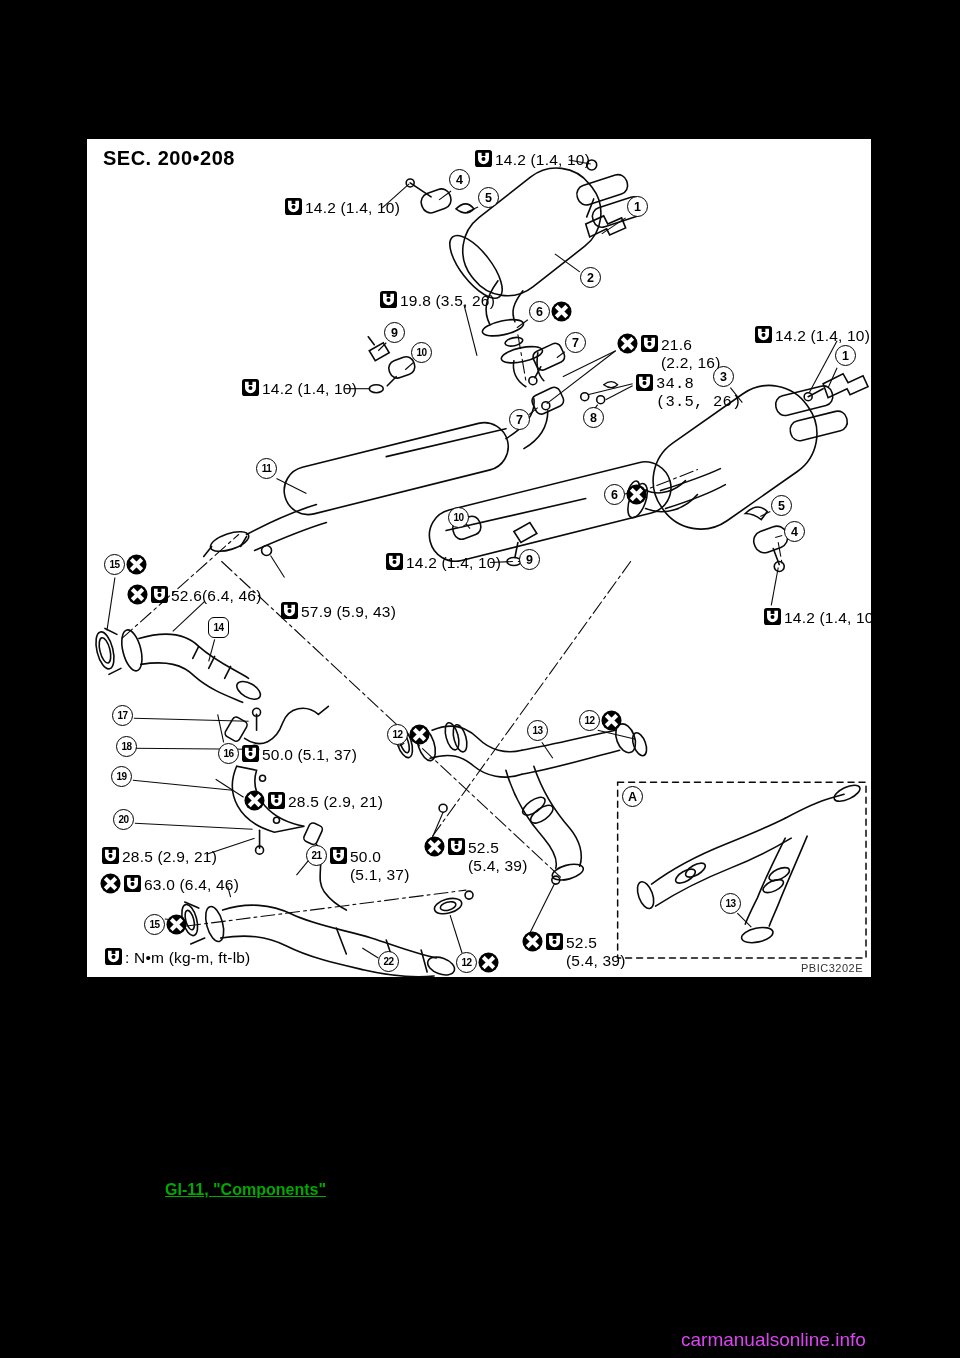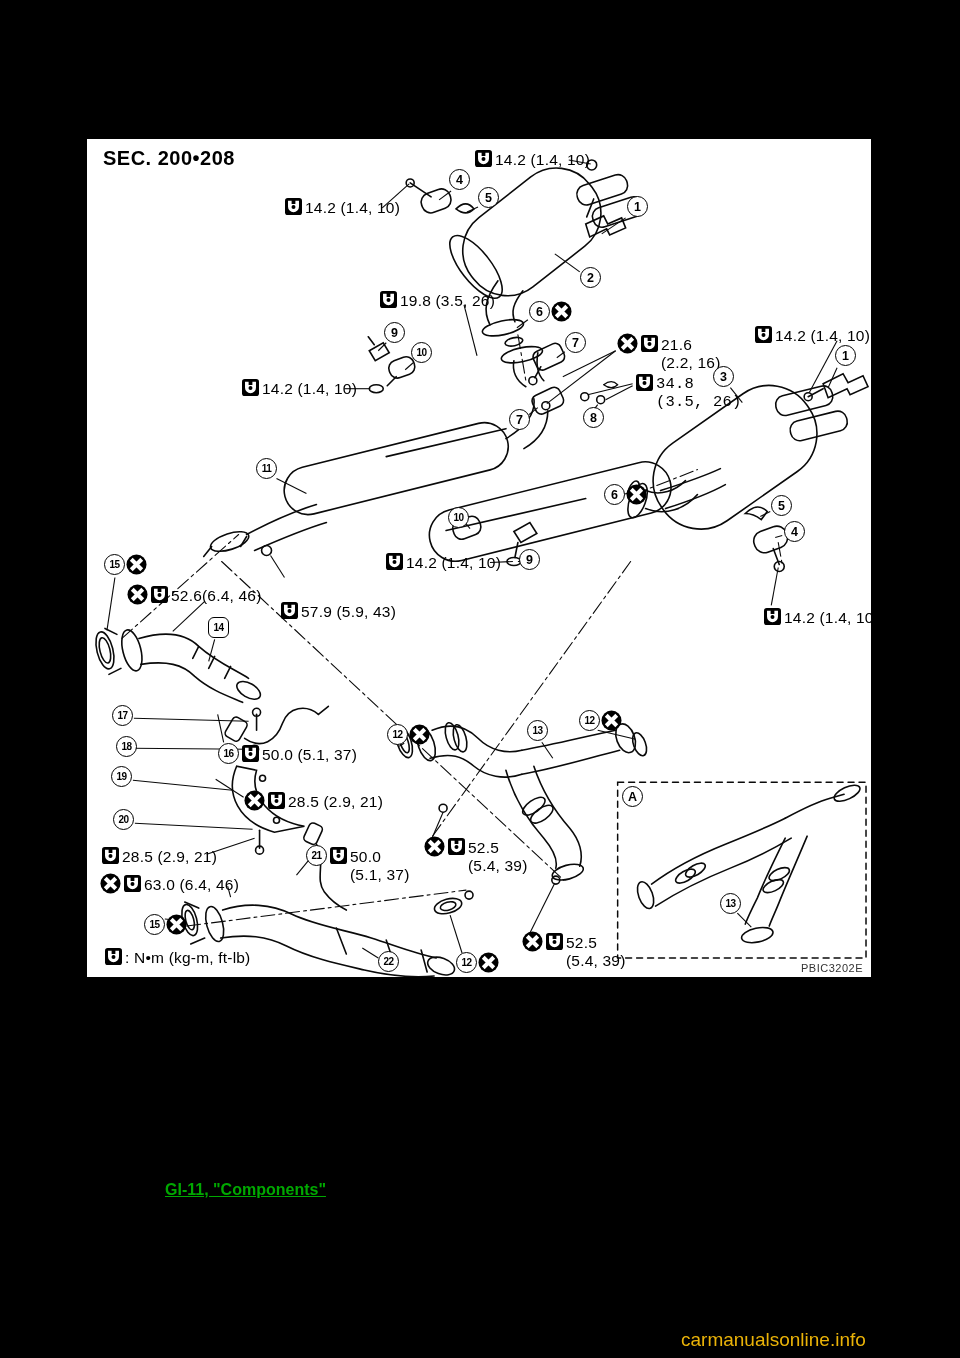--- a/index.html
+++ b/index.html
@@ -507,14 +507,14 @@
           </svg></span>
         <span class="co abs" style="left: 535px; top: 649px;">A</span>
         <span class="co abs two" style="left: 633px; top: 756px;">13</span>
       </div>
 
     <div class="figcode">PBIC3202E</div>
   </div>
 
   <a class="gi-link" title="GI-11, &quot;Components&quot;" style="color: rgb(0, 168, 0);">GI-11, "Components"</a>
 
-  <div class="watermark" style="color: #eab308;">carmanualsonline.info</div>
+  <div class="watermark" style="color: #d946ef;">carmanualsonline.info</div>
 </div>
 
 </body></html>

